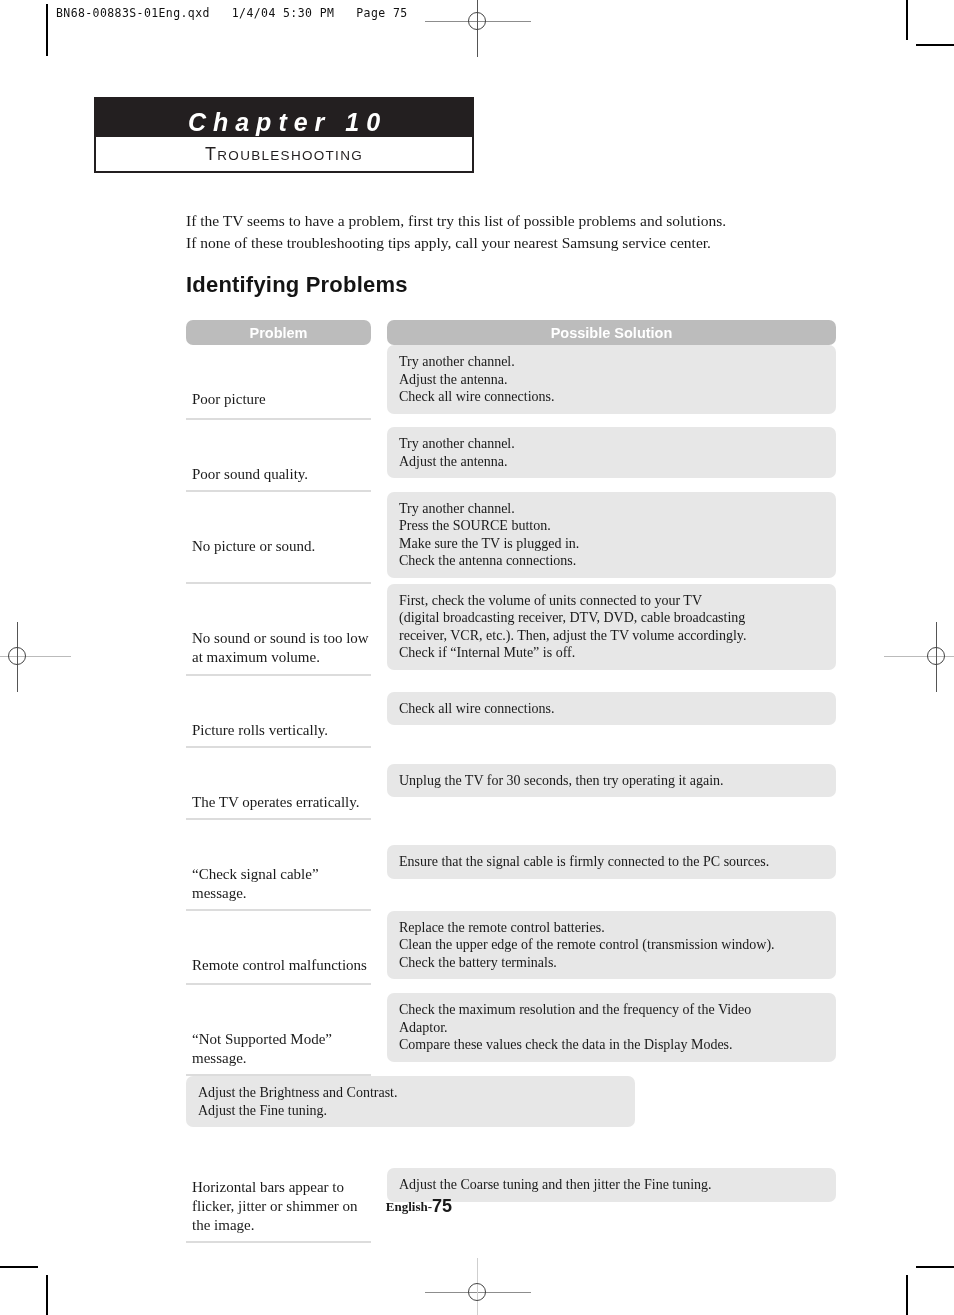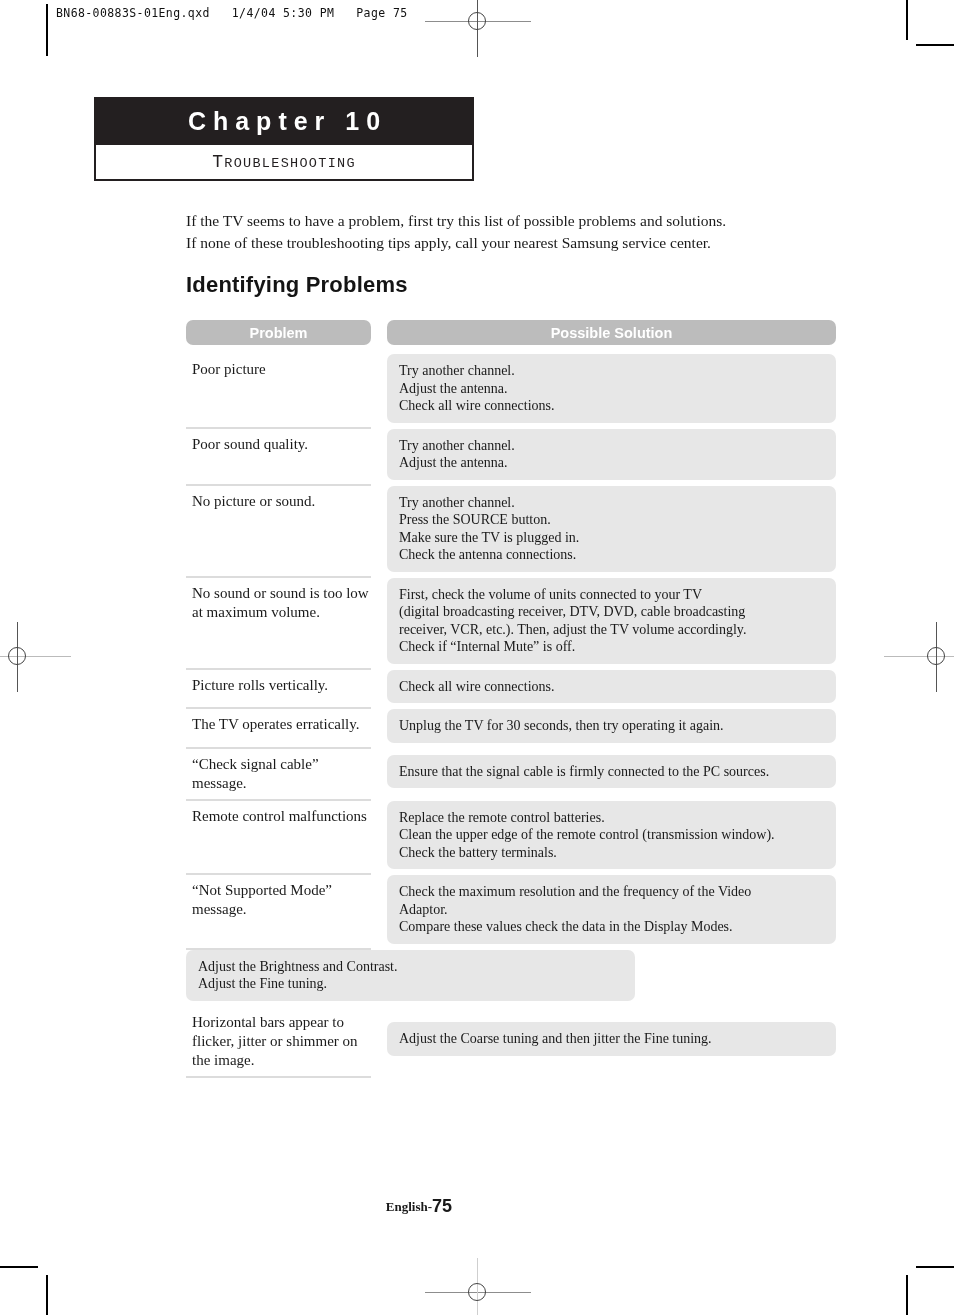--- a/index.html
+++ b/index.html
@@ -86,44 +86,45 @@
 
   
   .chapter-block {
     position: absolute;
     left: 94px;
     top: 97px;
     width: 380px;
   }
   .chapter-bar {
     background: #231f20;
-    height: 48px;
-    display: flex;
-    align-items: center;
+    height: 40px;
+    display: flex;
+    align-items: flex-end;
     justify-content: center;
+    font-style: italic;
   }
   .chapter-title {
     color: #ffffff;
     font-family: "Liberation Sans", sans-serif;
     font-weight: bold;
     font-size: 25px;
     letter-spacing: 7px;
     padding-left: 7px;
   }
   .chapter-sub-wrap {
     border: 2px solid #231f20;
     border-top: none;
     height: 34px;
     display: flex;
     align-items: center;
     justify-content: center;
     background: #fff;
   }
   .chapter-sub {
-    font-family: Liberation Mono, monospace;
+    font-family: Liberation Sans, sans-serif;
     font-size: 13.5px;
     letter-spacing: 1.3px;
     color: #231f20;
   }
   .chapter-sub .cap {
     font-size: 18px;
   }
 
   
   .intro {
@@ -151,21 +152,20 @@
   
   .ptable {
     position: absolute;
     left: 186px;
     top: 320px;
     width: 650px;
   }
   .thead {
     display: flex;
     gap: 0;
-    margin-bottom: 9px;
     justify-content: space-between;
   }
   .th {
     background: #bcbcbc;
     border-radius: 7px;
     height: 25px;
     display: flex;
     align-items: center;
     justify-content: center;
     color: #ffffff;
@@ -182,20 +182,21 @@
   }
   .cell-problem {
     width: 185px;
     margin-right: 16px;
     border-bottom: 2px solid #dcdcdc;
     padding: 6px 2px 6px 6px;
     box-sizing: border-box;
     font-size: 15px;
     line-height: 19px;
     color: #1a1a1a;
+    margin-top: 39px;
   }
   .cell-solution-wrap {
     width: 449px;
     display: flex;
     align-items: center;
     padding-bottom: 6px;
     box-sizing: border-box;
   }
   .cell-solution {
     width: 100%;

